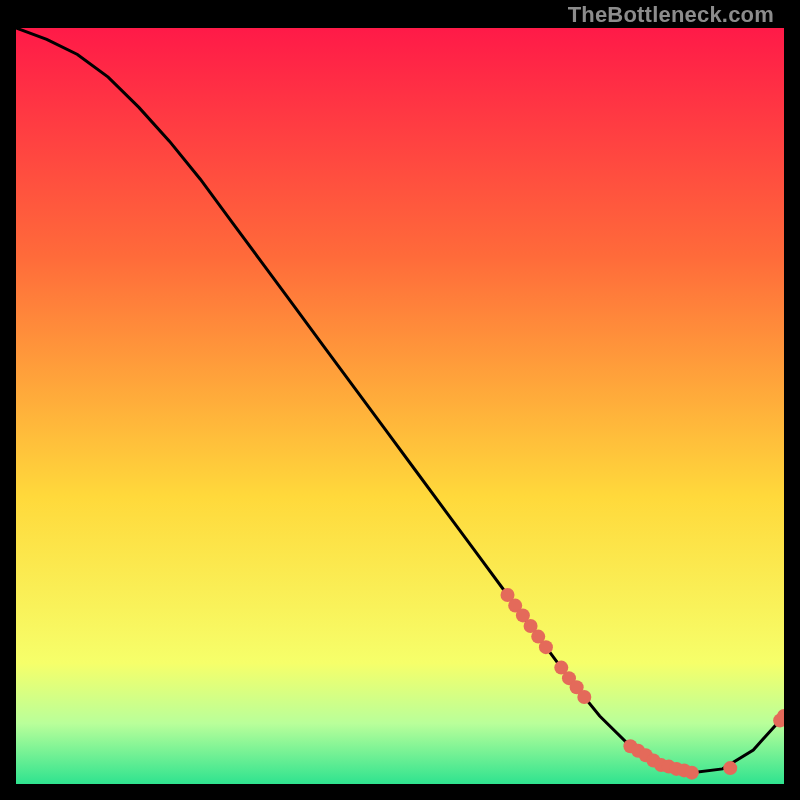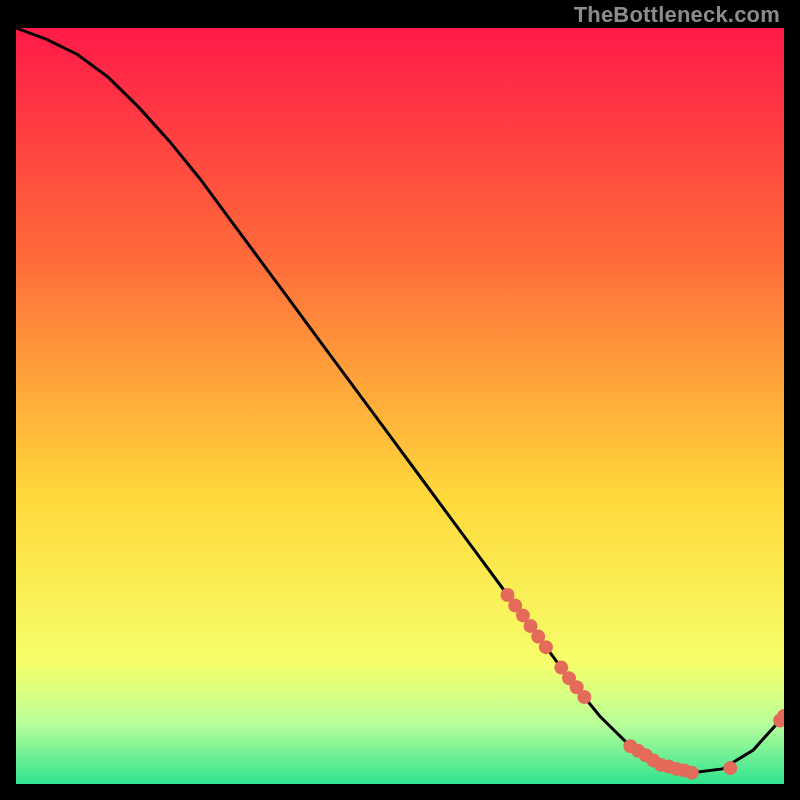--- a/index.html
+++ b/index.html
@@ -21,21 +21,21 @@
   .plot {
     position: absolute;
     left: 16px;
     top: 28px;
     width: 768px;
     height: 756px;
   }
   .watermark {
     position: absolute;
     top: 2px;
-    right: 20px;
+    right: 26px;
     font-family: Arial, Helvetica, sans-serif;
     font-size: 22px;
     font-weight: 600;
     color: #8c8c8c;
     letter-spacing: 0.2px;
   }
 </style>
 </head>
 <body>
 

